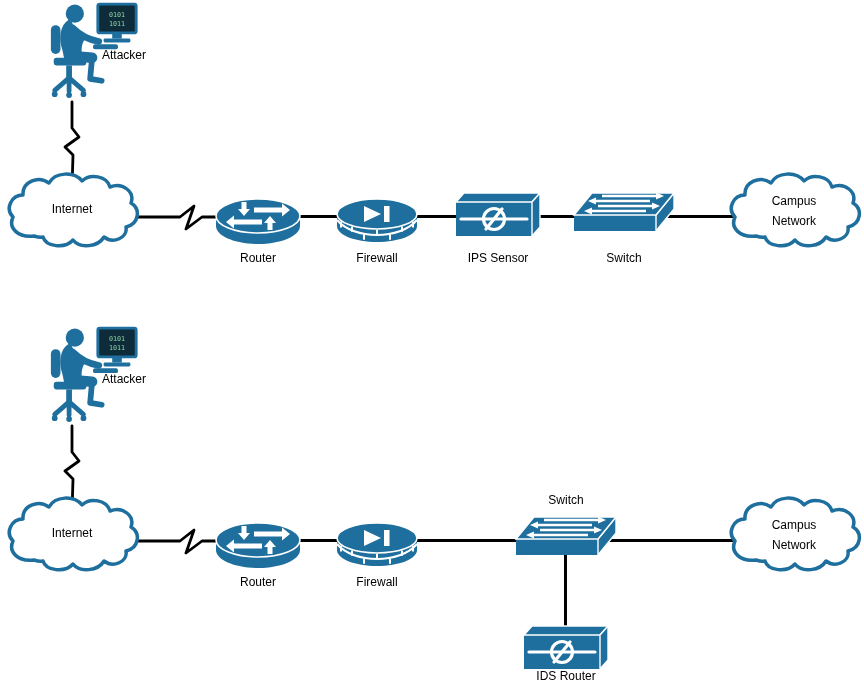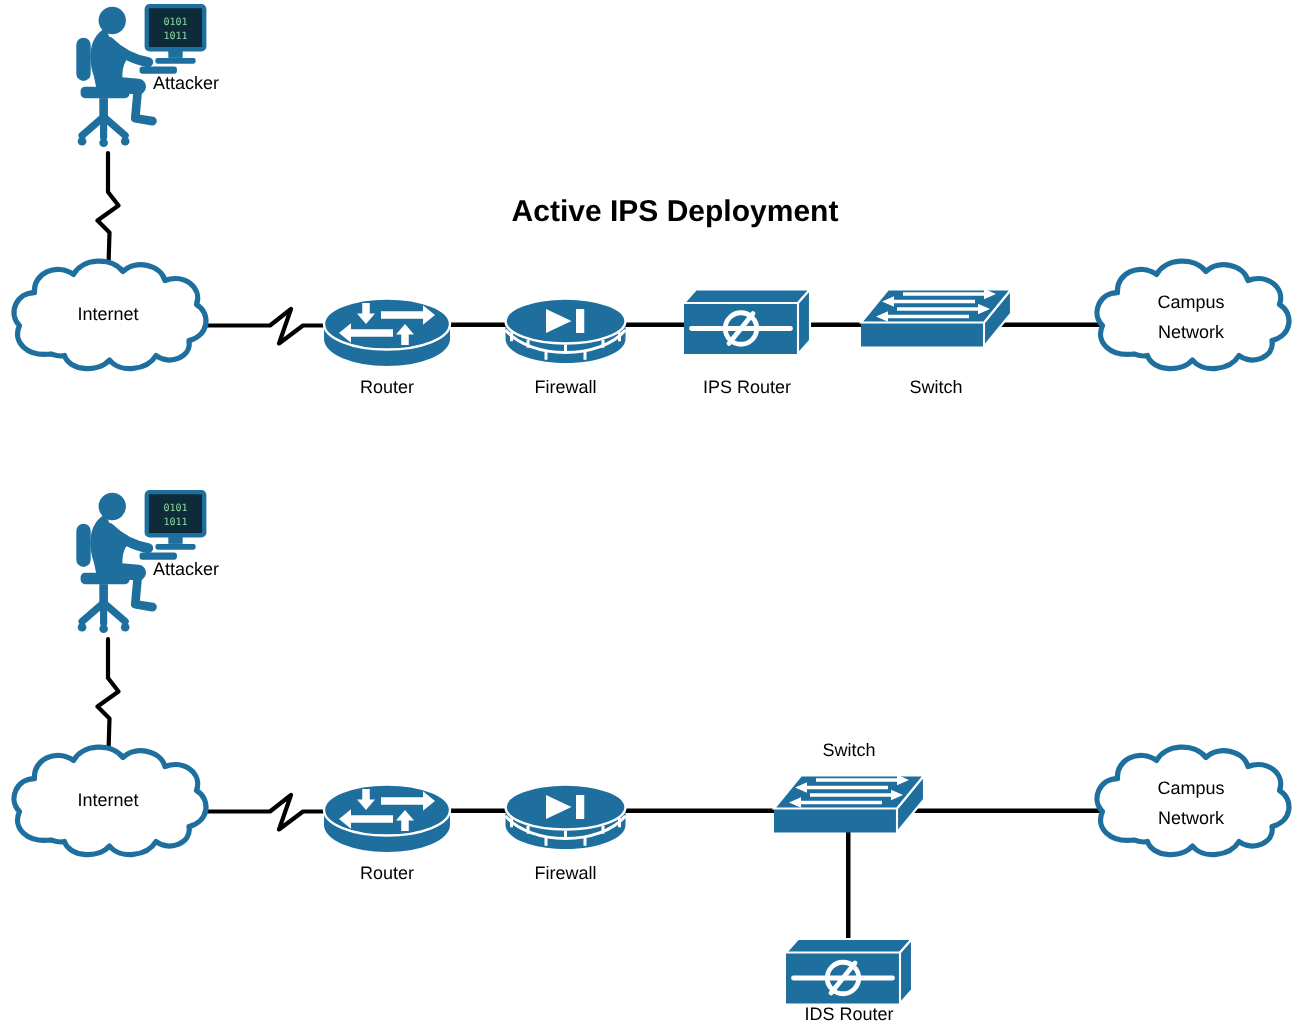--- a/index.html
+++ b/index.html
@@ -103,21 +103,20 @@
       <circle cx="37" cy="96" r="3" fill="var(--device,#1e6f9e)"></circle>
       <circle cx="22" cy="97" r="3" fill="var(--device,#1e6f9e)"></circle>
     </symbol>
   </defs>
 </svg>
 
 <div class="canvas">
 
   <div class="section">
 
-    <div class="ttl" style="left:232px; top:130px; width:436px;">Active IPS Deployment</div>
 
     <svg class="icon fig" style="left:48px; top:2px; width:92px; height:100px;">
         <use href="#sym-attacker"></use>
       </svg>
     <div class="lbl lbl-left" style="left:102px; top:48px; width:90px;">Attacker</div>
 
     <svg class="icon link" style="left:60px; top:102px; width:24px; height:86px;" viewBox="0 0 24 86">
       <path class="stroke-line" d="M12 0 L12 26 L19 35 L5 45 L13 53 L12 86"></path>
     </svg>
 
@@ -138,21 +137,21 @@
     <div class="lbl" style="left:208px; top:251px; width:100px;">Router</div>
 
     <svg class="icon dev" style="left:327px; top:187px; width:100px; height:64px;">
         <use href="#sym-firewall"></use>
       </svg>
     <div class="lbl" style="left:327px; top:251px; width:100px;">Firewall</div>
 
     <svg class="icon dev" style="left:452px; top:188px; width:92px; height:52px;">
         <use href="#sym-sensor"></use>
       </svg>
-    <div class="lbl" style="left:438px; top:251px; width:120px;">IPS Router</div>
+    <div class="lbl" style="left:438px; top:251px; width:120px;">IPS Sensor</div>
 
     <svg class="icon dev" style="left:568px; top:187px; width:112px; height:60px;">
         <use href="#sym-switch"></use>
       </svg>
     <div class="lbl" style="left:574px; top:251px; width:100px;">Switch</div>
 
     <svg class="icon cloud" style="left:726px; top:170px; width:136px; height:84px;">
         <use href="#sym-cloud"></use>
       </svg>
     <div class="lbl cloud-lbl" style="left:726px; top:191px; width:136px;">Campus

